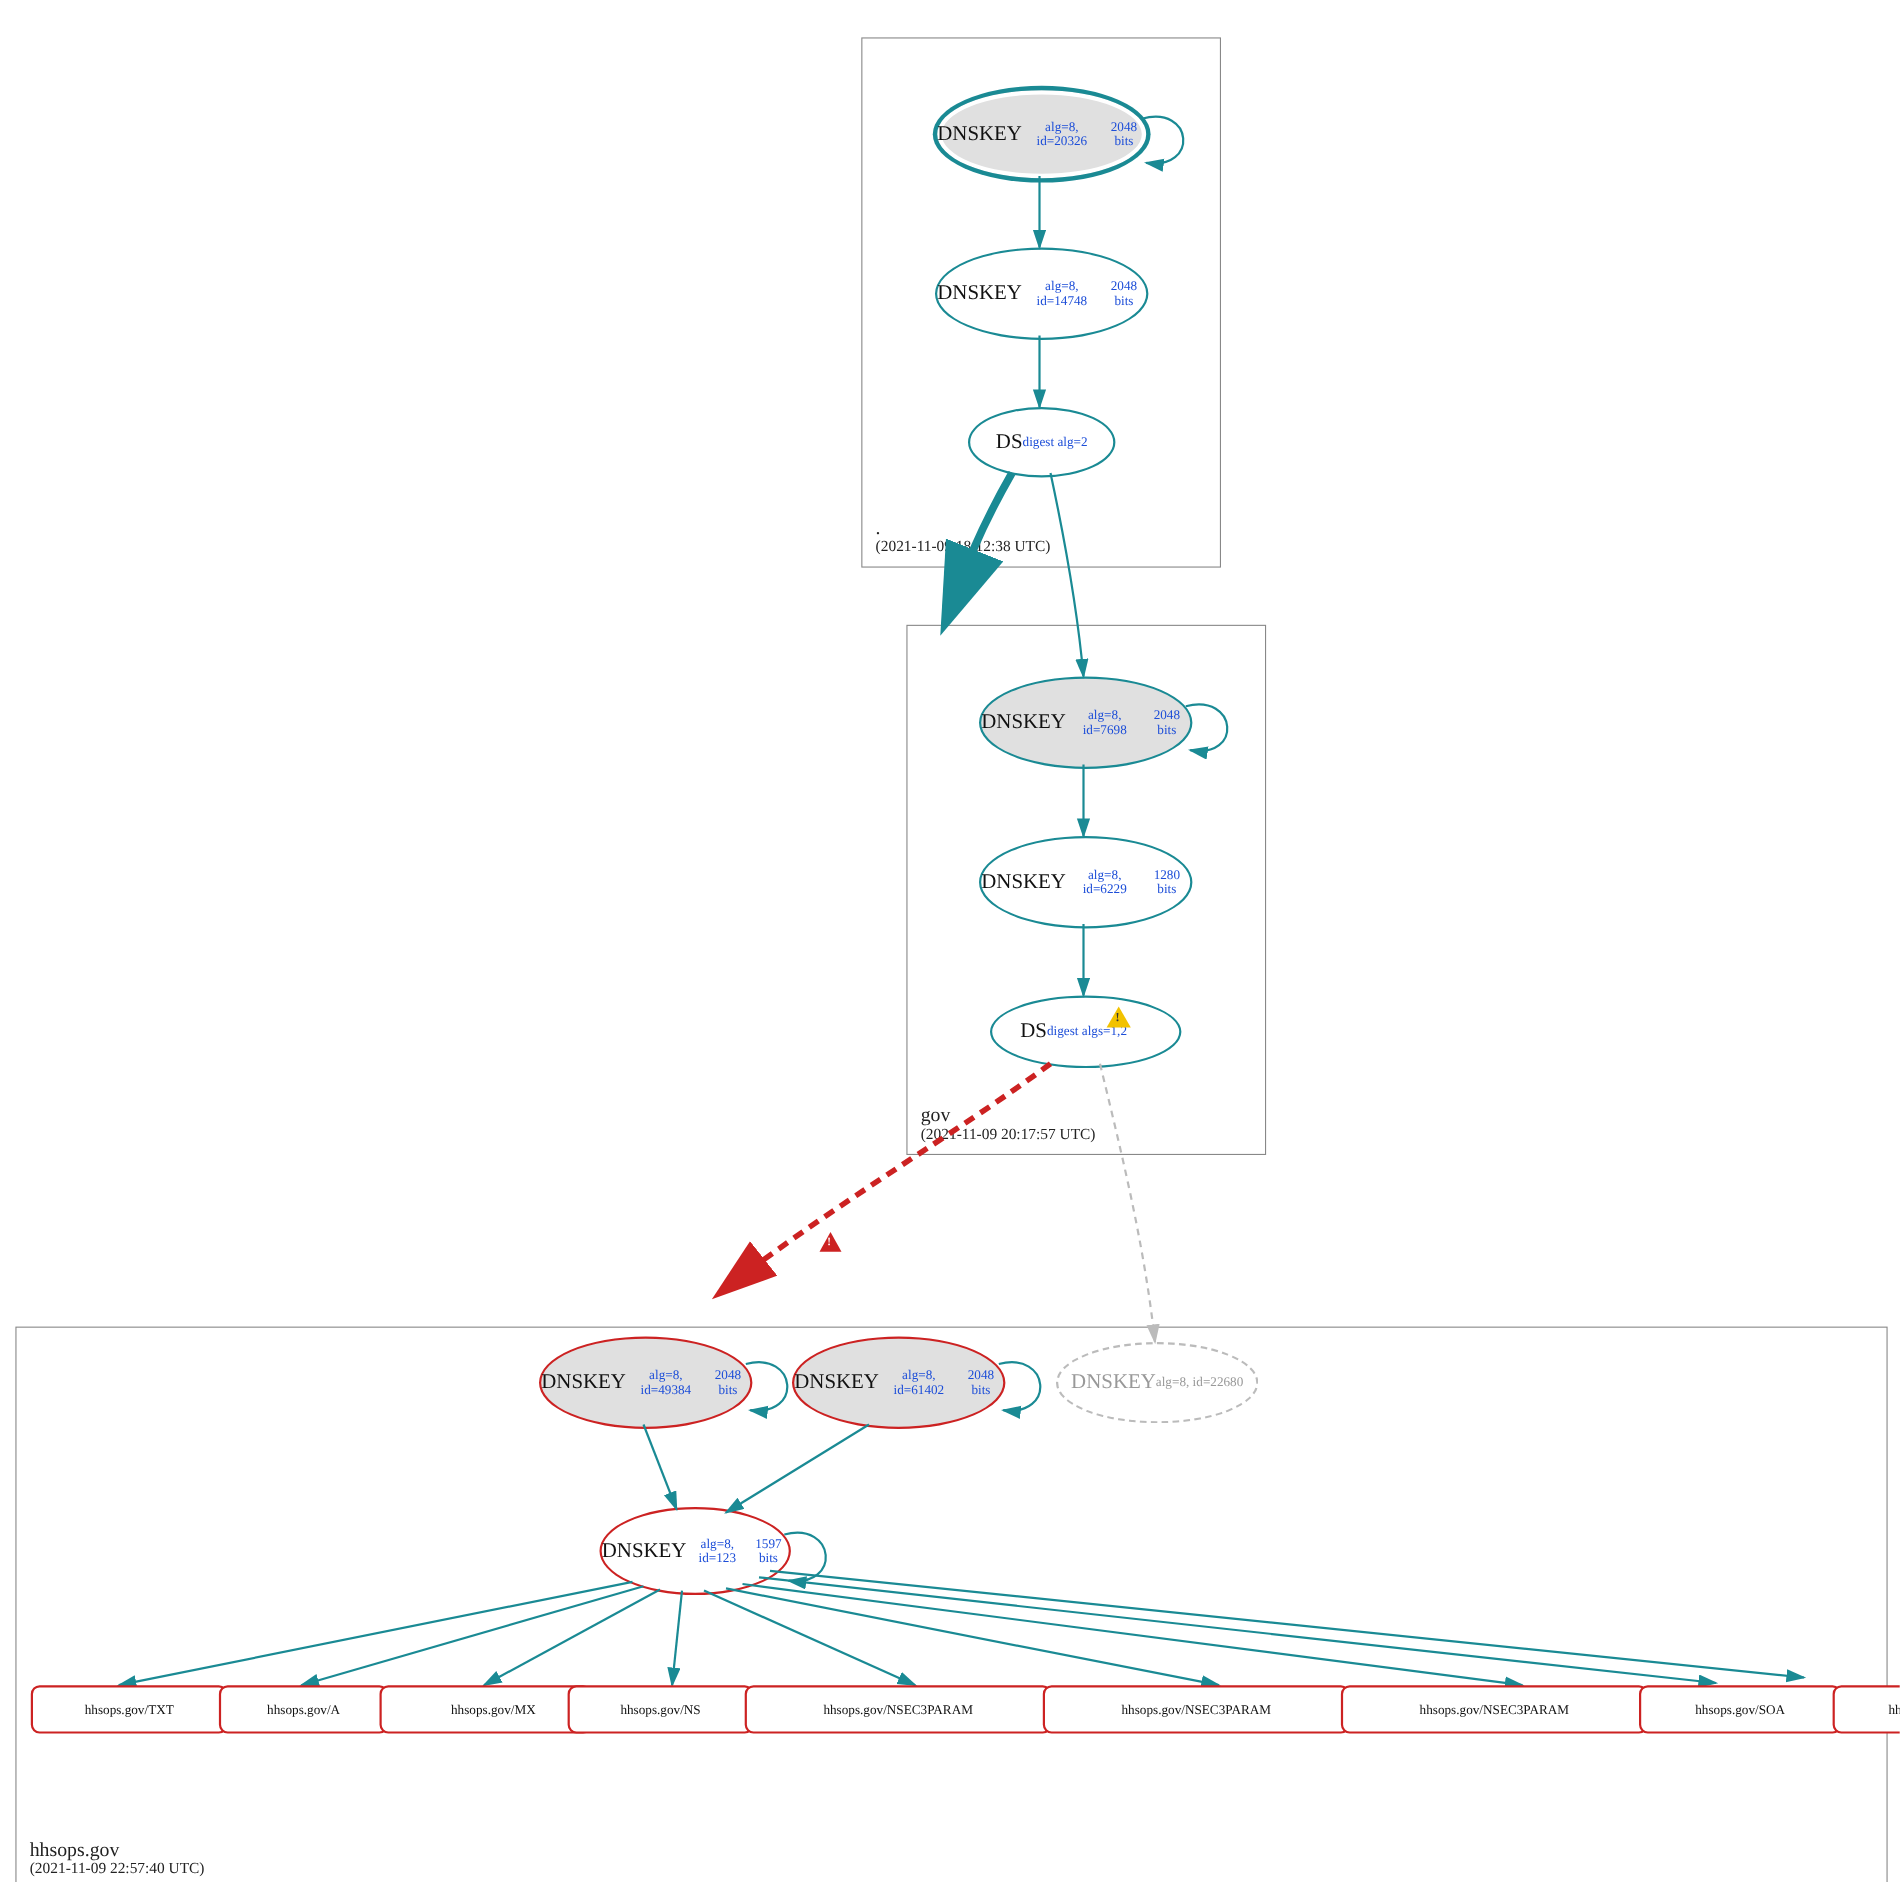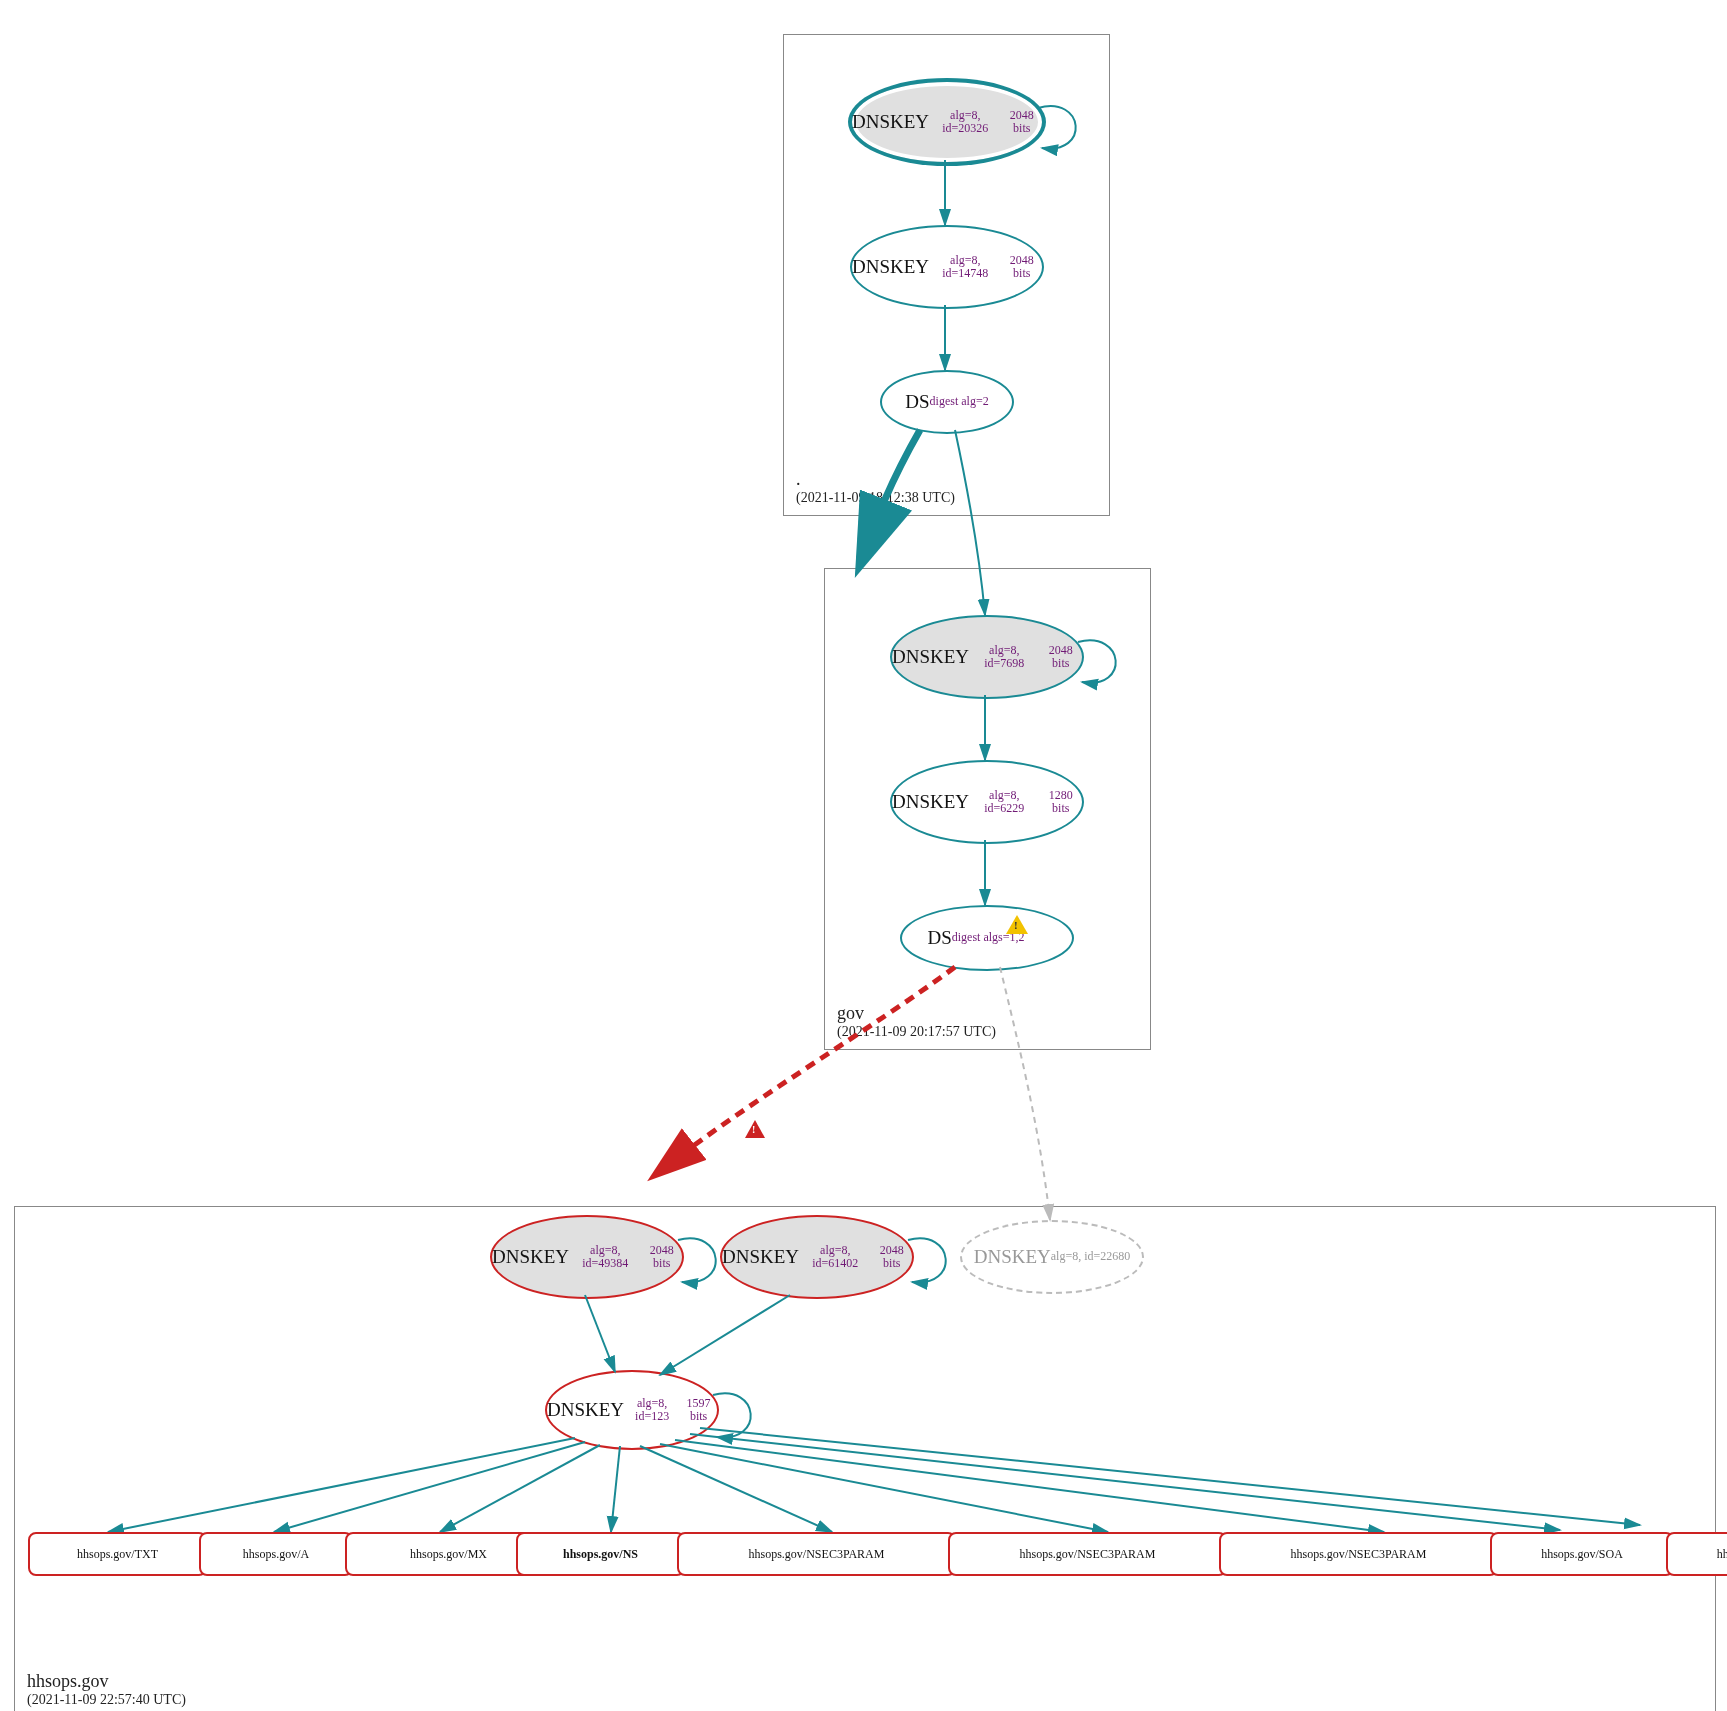--- a/index.html
+++ b/index.html
@@ -58,21 +58,21 @@
 .node.faint {
   border: 2px dashed #bbb;
   color: #999;
 }
 .node .title {
   font-size: 19px;
   color: #111;
 }
 .node .sub {
   font-size: 12px;
-  color: #701a75;
+  color: #1d4ed8;
 }
 .node.faint .title, .node.faint .sub { color:#999; }
 .rr-box {
   position: absolute;
   border: 2px solid #c22;
   border-radius: 8px;
   background: #fff;
   display: flex;
   align-items: center;
   justify-content: center;
@@ -256,18 +256,18 @@
   <path d="M700,1428 L1640,1525" fill="none" stroke="#1a8a94" stroke-width="2" marker-end="url(#arr-teal)"></path>
 </svg>
 
 <style>
 .rr-box{height:40px}
 </style>
 
 <div class="rr-box" style="left: 28px; top: 1532px; width: 155px;">hhsops.gov/TXT</div>
 <div class="rr-box" style="left: 199px; top: 1532px; width: 130px;">hhsops.gov/A</div>
 <div class="rr-box" style="left: 345px; top: 1532px; width: 155px; padding-left: 24px;">hhsops.gov/MX</div>
-<div class="rr-box" style="left: 516px; top: 1532px; width: 145px; font-weight: bold;">hhsops.gov/NS</div>
+<div class="rr-box" style="left: 516px; top: 1532px; width: 145px;">hhsops.gov/NS</div>
 <div class="rr-box" style="left: 677px; top: 1532px; width: 255px;">hhsops.gov/NSEC3PARAM</div>
 <div class="rr-box" style="left: 948px; top: 1532px; width: 255px;">hhsops.gov/NSEC3PARAM</div>
 <div class="rr-box" style="left: 1219px; top: 1532px; width: 255px;">hhsops.gov/NSEC3PARAM</div>
 <div class="rr-box" style="left: 1490px; top: 1532px; width: 160px;">hhsops.gov/SOA</div>
 <div class="rr-box" style="left: 1666px; top: 1532px; width: 170px;">hhsops.gov/AAAA</div>
 
 </body></html>

